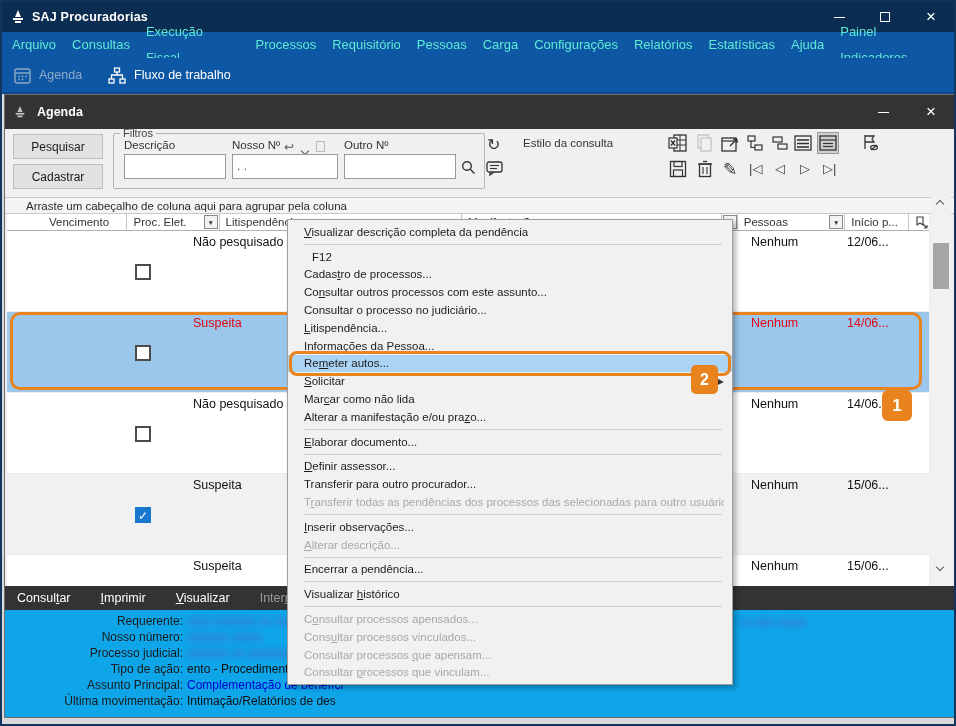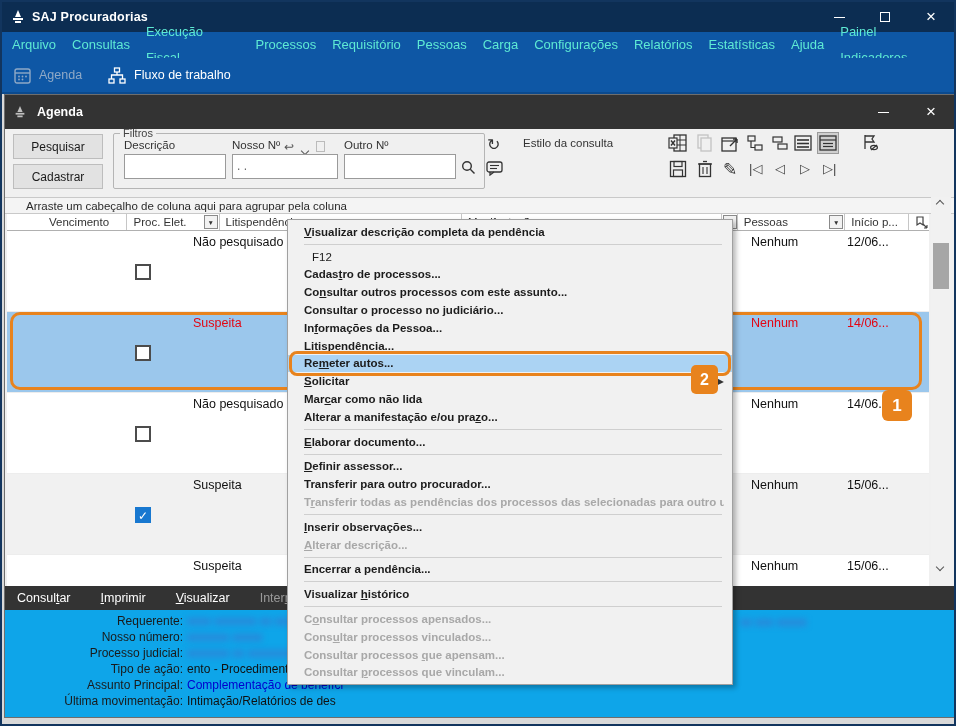--- a/index.html
+++ b/index.html
@@ -78,21 +78,21 @@
   .det-rows{position:absolute;left:0;top:3px;right:0;}
   .det-label{width:178px;text-align:right;color:#1a1a1a;flex:none;}
   .det-value{margin-left:4px;color:#111;white-space:nowrap;}
   .det-value.link{color:#0000cc;}
   .redacted{color:#5858c0;filter:blur(3px);}
   .details-right{position:absolute;left:735px;top:5px;font-size:12px;}
 
   
   .context-menu{position:absolute;left:285px;top:217px;width:446px;background:#f1f1f1;border:1px solid #a0a0a0;box-shadow:3px 3px 5px rgba(0,0,0,.28);z-index:10;padding:3px 0;}
   .cm-item{position:relative;height:17.8px;display:flex;align-items:center;padding:0 8px 0 16px;font-size:11.5px;color:#1c1c1c;white-space:nowrap;overflow:visible;}
-  .cm-label{flex:1;overflow:hidden;font-weight:bold;}
+  .cm-label{flex:1;overflow:hidden;}
   .cm-item.disabled{color:#a8a8a8;}
   .cm-shortcut{margin-left:8px;margin-right:24px;}
   .cm-arrow{font-size:8px;color:#333;margin-left:6px;}
   .cm-sep{height:1px;background:#cfcfcf;margin:3px 10px 3px 16px;}
   .cm-item.highlighted{background:#abd3f3;}
   .cm-item.highlighted::after{content:'';position:absolute;left:1px;right:1px;top:-4px;bottom:-4px;border:3px solid #e8831d;border-radius:8px;pointer-events:none;}
   .cm-badge{position:absolute;right:14px;top:-7px;width:27px;height:29px;background:#e8831d;border-radius:5px;color:#fff;font-size:16px;font-weight:bold;display:flex;align-items:center;justify-content:center;z-index:3;}
 
   
   .row-annotation{position:absolute;left:8px;top:310px;width:912px;height:78px;border:3px solid #e8831d;border-radius:10px;z-index:5;pointer-events:none;}
@@ -428,24 +428,24 @@
       <div class="cm-item">
         <span class="cm-label">Cadas<u>t</u>ro de processos...</span>
       </div>
       <div class="cm-item">
         <span class="cm-label">Co<u>n</u>sultar outros processos com este assunto...</span>
       </div>
       <div class="cm-item">
         <span class="cm-label">Consultar o processo no judiciário...</span>
       </div>
       <div class="cm-item">
+        <span class="cm-label"><u>L</u>itispendência...</span>
+      </div>
+      <div class="cm-item">
         <span class="cm-label">In<u>f</u>ormações da Pessoa...</span>
-      </div>
-      <div class="cm-item">
-        <span class="cm-label"><u>L</u>itispendência...</span>
       </div>
       <div class="cm-item highlighted">
         <span class="cm-label">Re<u>m</u>eter autos...</span>
       </div>
       <div class="cm-item">
         <span class="cm-label"><u>S</u>olicitar</span>
         <span class="cm-arrow">▶</span>
         <span class="cm-badge">2</span>
       </div>
       <div class="cm-item">

